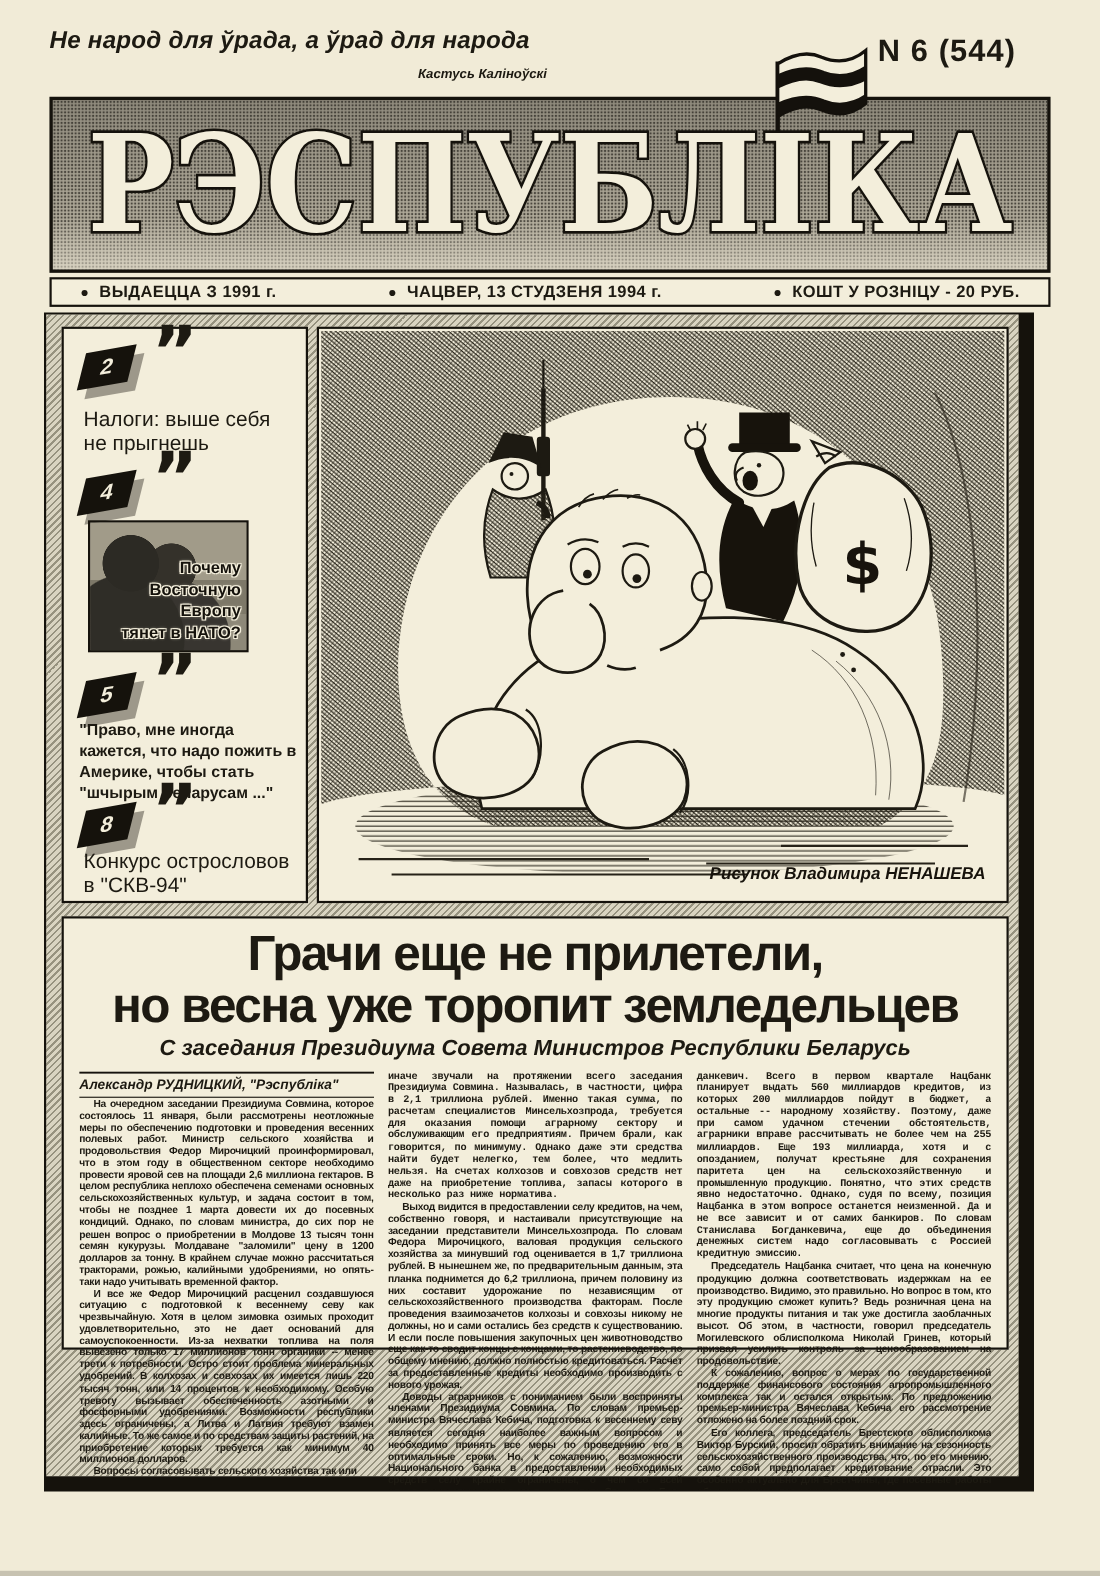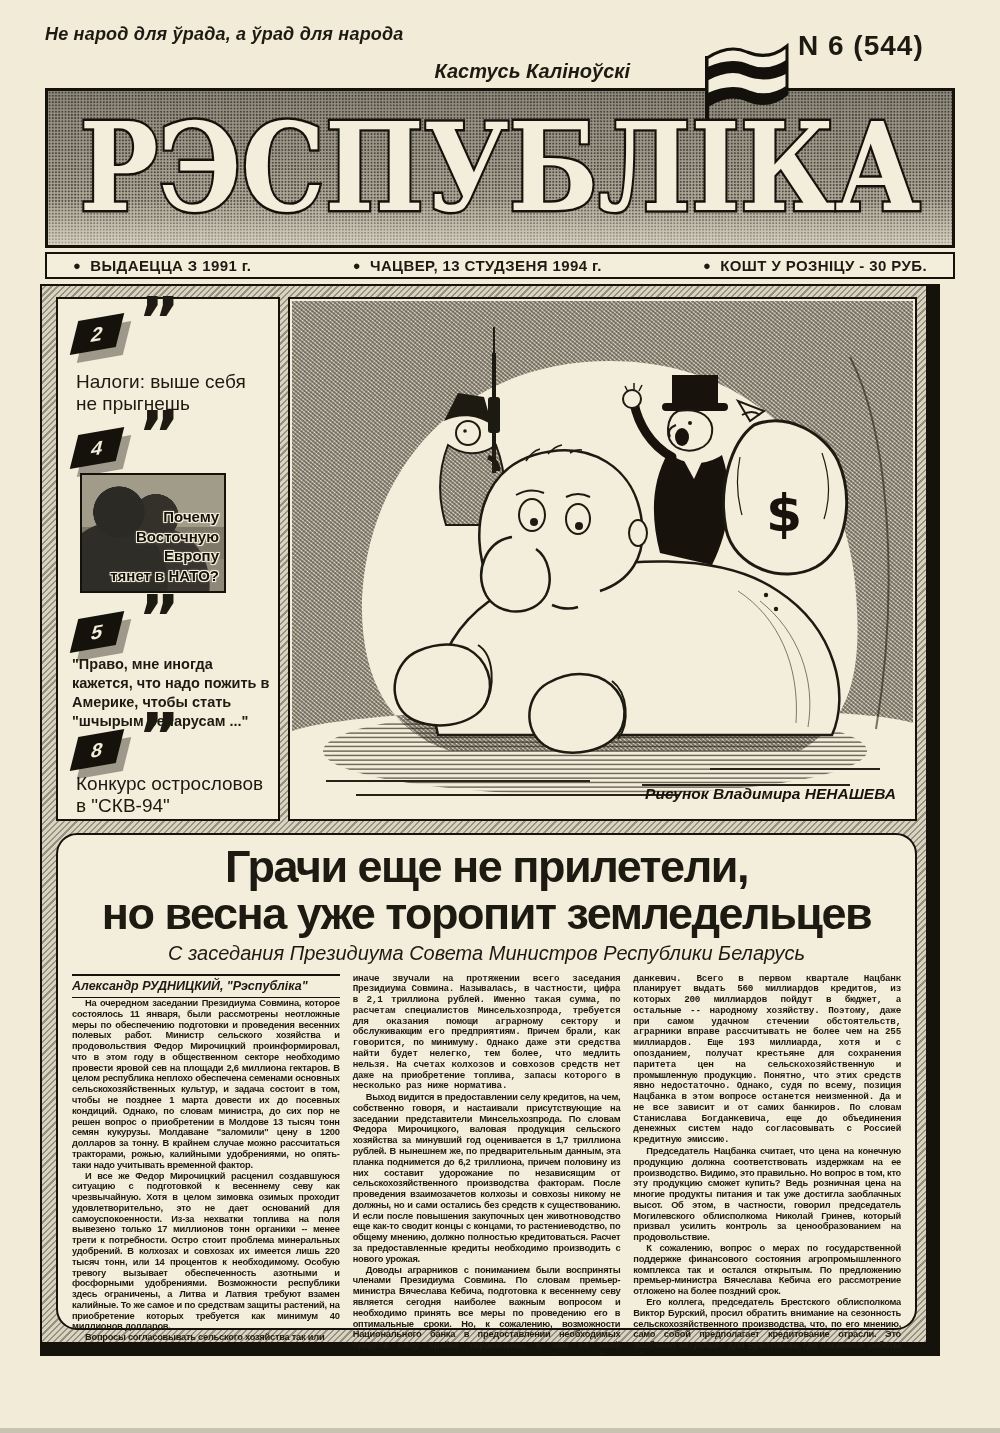--- a/index.html
+++ b/index.html
@@ -1,20 +1,20 @@
 <!DOCTYPE html>
 <html><head>
 <meta charset="utf-8">
 <style>
   html,body{margin:0;padding:0;}
   body{width:1000px;height:1433px;position:relative;background:#f1ebd7;font-family:"Liberation Sans",sans-serif;color:#1d1a12;overflow:hidden;}
   #page{position:absolute;inset:0;}
   
-  .motto{position:absolute;left:45px;top:24px;font-size:18px;font-weight:bold;font-style:italic;letter-spacing:.2px;}
-  .motto-author{position:absolute;left:380px;top:60px;width:250px;text-align:right;font-size:20px;font-weight:bold;font-style:italic;}
+  .motto{position:absolute;left:45px;top:24px;font-size:22px;font-weight:bold;font-style:italic;letter-spacing:.2px;}
+  .motto-author{position:absolute;left:380px;top:60px;width:250px;text-align:left;font-size:12px;font-weight:bold;font-style:italic;}
   .flag{position:absolute;left:697px;top:36px;width:100px;height:84px;z-index:5;}
   .issue-no{position:absolute;left:798px;top:30px;font-size:28px;font-weight:bold;letter-spacing:1px;}
   
   .masthead{position:absolute;left:45px;top:88px;width:910px;height:160px;border:3px solid #15120c;box-sizing:border-box;
     background:
       linear-gradient(rgba(40,38,32,.28),rgba(40,38,32,.05) 70%,rgba(244,238,220,.55)),
       radial-gradient(#4f4b42 1px,transparent 1.3px);
     background-size:100% 100%,3.2px 3.2px;background-color:#b7b1a0;}
   .masthead svg{display:block;width:100%;height:100%;}
   
@@ -22,21 +22,21 @@
     display:flex;align-items:center;justify-content:space-between;padding:0 26px;font-size:15px;font-weight:bold;letter-spacing:.4px;white-space:nowrap;}
   .info-item{display:flex;align-items:center;gap:9px;}
   .bullet{font-size:13px;}
   
   .main-frame{position:absolute;left:40px;top:284px;width:900px;height:1072px;box-sizing:border-box;
     border-top:2px solid #15120c;border-left:2px solid #15120c;border-right:14px solid #15120c;border-bottom:14px solid #15120c;
     background:repeating-linear-gradient(315deg,#96927f 0 1.6px,#d9d4c1 1.6px 4.4px);}
   .panel{position:absolute;border:2px solid #15120c;background:#f3eedb;box-sizing:border-box;}
   .sidebar{left:14px;top:11px;width:224px;height:524px;}
   .cartoon-box{left:246px;top:11px;width:629px;height:524px;}
-  .article-box{left:14px;top:547px;width:861px;height:497px;padding:8px 14px 0;border-radius:21px;}
+  .article-box{left:14px;top:547px;width:861px;height:394px;padding:8px 14px 0;}
   
   .badge-row{position:absolute;height:52px;width:130px;}
   .badge-sh{position:absolute;left:9px;top:10px;width:46px;height:34px;background:#9d988a;transform:skew(-14deg,-10deg);}
   .badge{position:absolute;left:2px;top:2px;width:46px;height:34px;background:#15120c;color:#f3eedb;font-weight:bold;font-size:20px;
     display:flex;align-items:center;justify-content:center;transform:skew(-14deg,-10deg);}
   .quote-glyph{position:absolute;left:66px;top:-26px;font-size:64px;font-weight:bold;font-family:"DejaVu Sans",sans-serif;line-height:1;}
   .teaser-text{position:absolute;left:18px;right:8px;font-size:19px;line-height:1.15;}
   .teaser-text.bold{font-style:normal;font-weight:bold;font-size:14.5px;line-height:1.3;right:4px;}
   .nato-photo{position:absolute;left:22px;top:174px;width:146px;height:120px;border:2px solid #15120c;box-sizing:border-box;
     background:
@@ -44,21 +44,21 @@
       radial-gradient(circle 23px at 52% 36%,#34312a 98%,transparent),
       radial-gradient(ellipse 55px 60px at 22% 92%,#2f2d27 98%,transparent),
       radial-gradient(ellipse 50px 58px at 55% 95%,#383530 98%,transparent),
       linear-gradient(#a19b89 0 45%,#7d7868 45% 72%,#8d8878 72%);}
   .photo-caption{position:absolute;right:5px;bottom:6px;text-align:right;font-weight:bold;font-size:15px;line-height:1.3;white-space:pre-line;color:#15120c;
     text-shadow:0 0 3px #f3eedb,1px 1px 0 #f3eedb,-1px -1px 0 #f3eedb,1px -1px 0 #f3eedb,-1px 1px 0 #f3eedb;}
   
   .cartoon-box svg{display:block;width:100%;height:100%;}
   
   .headline{ text-align:center;font-weight:bold;font-size:45px;line-height:1.05;letter-spacing:-1.5px;}
-  .subtitle{text-align:center;font-weight:normal;font-style:italic;font-size:20px;margin-top:4px;}
+  .subtitle{text-align:center;font-weight:bold;font-style:italic;font-size:20px;margin-top:4px;}
   .columns{display:flex;gap:13px;margin-top:9px;height:380px;overflow:hidden;}
   .col{flex:1;font-size:9.3px;line-height:1.16;font-weight:bold;letter-spacing:-.25px;text-align:justify;}
   .col p{margin:0;text-indent:13px;}
   .col p.cont{text-indent:0;font-family:Liberation Mono, monospace;}
   .byline{border-top:2.5px solid #15120c;border-bottom:1.5px solid #15120c;padding:3px 0 4px;margin-bottom:5px;
     font-size:12.5px;font-weight:bold;font-style:italic;text-indent:0 !important;letter-spacing:0;}
   .scan-edge{position:absolute;left:0;bottom:0;width:100%;height:5px;background:#c7c2b1;}
 </style>
 </head>
 <body>
@@ -94,21 +94,21 @@
     <span class="info-item">
         <span class="bullet">●</span>
         <span>ВЫДАЕЦЦА  З 1991 г.</span>
       </span>
     <span class="info-item">
         <span class="bullet">●</span>
         <span>ЧАЦВЕР, 13 СТУДЗЕНЯ 1994 г.</span>
       </span>
     <span class="info-item">
         <span class="bullet">●</span>
-        <span>КОШТ У РОЗНІЦУ - 30 РУБ.</span>
+        <span>КОШТ У РОЗНІЦУ - 20 РУБ.</span>
       </span>
   </div>
 
   <div class="main-frame">
 
     <div class="panel sidebar">
       <div class="badge-row" style="left:14px;top:16px;">
         <div class="badge-sh"></div>
         <div class="badge">2</div>
         <div class="quote-glyph">”</div>

